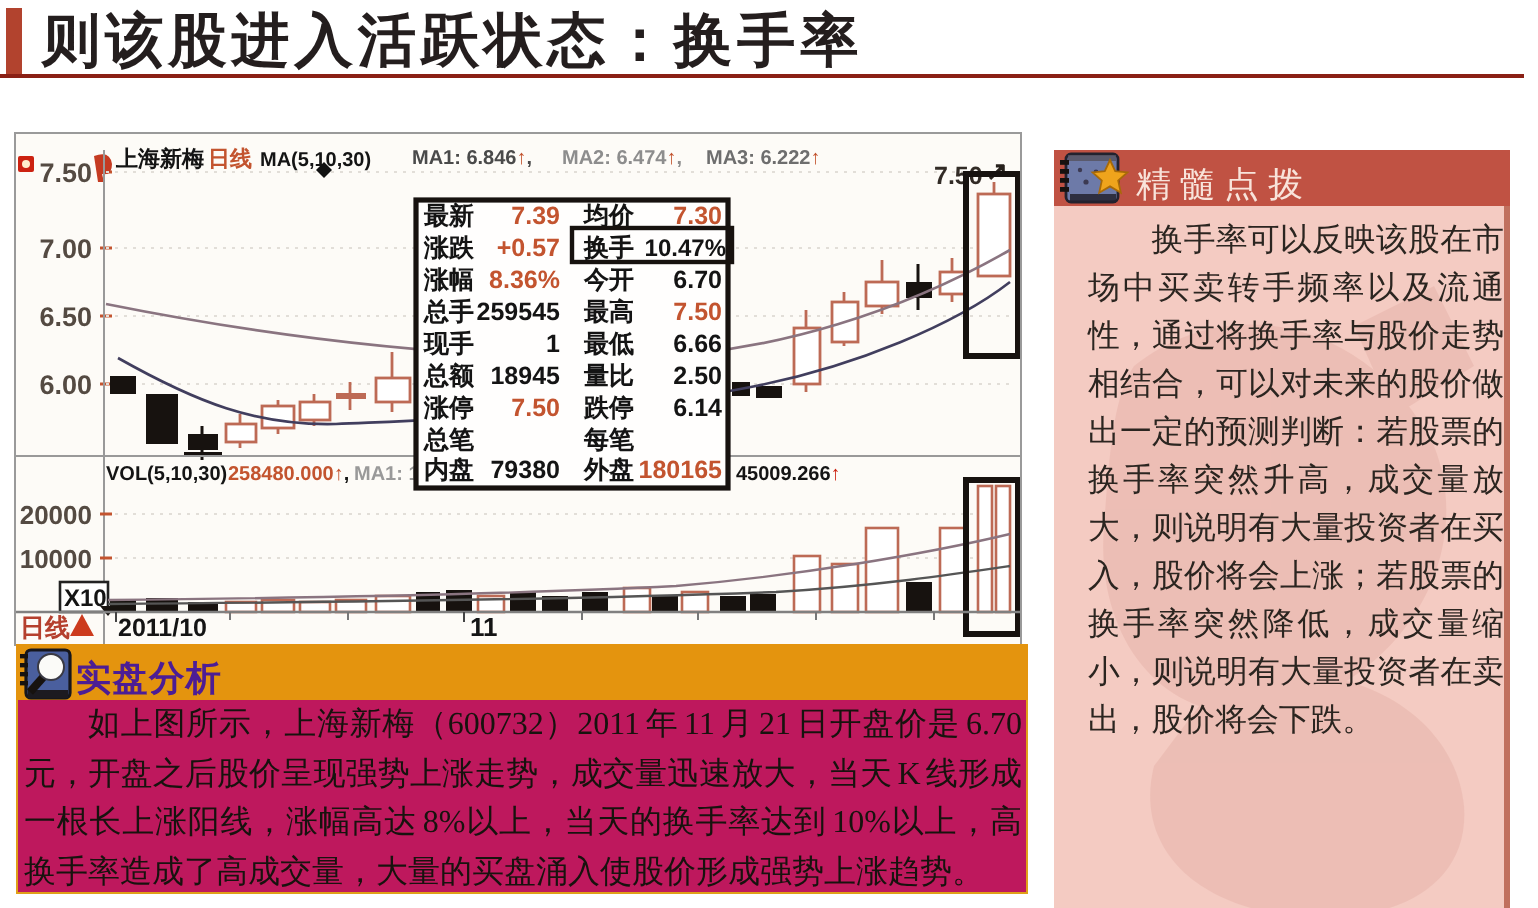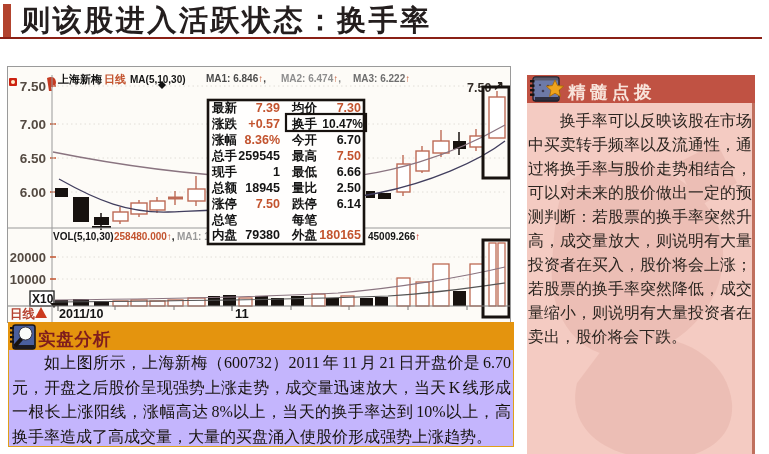--- a/index.html
+++ b/index.html
@@ -249,24 +249,24 @@
     <g fill="#17120f">
       <rect x="0" y="3" width="4" height="2.2"></rect>
         <rect x="0" y="7.5" width="4" height="2.2"></rect>
         <rect x="0" y="12" width="4" height="2.2"></rect>
         <rect x="0" y="16.5" width="4" height="2.2"></rect>
     </g>
     <path d="M13 13 L5 22" stroke="#17120f" stroke-width="4"></path>
     <circle cx="15.5" cy="9.5" r="6.5" fill="#fbfbf8" stroke="#3a3a44" stroke-width="1"></circle>
   </svg>
 
-  <div class="abs serif" style="left:30px;top:5px;font-size:17.5px;font-weight:bold;color:#7f1d1d;letter-spacing:0.8px;">实盘分析</div>
+  <div class="abs serif" style="left:30px;top:5px;font-size:17.5px;font-weight:bold;color:#4c1d95;letter-spacing:0.8px;">实盘分析</div>
 </div>
 
-<div class="abs serif" style="left:8px;top:350px;width:504px;height:96px;background:#c4b5fd;border-left:1px solid #e0a018;border-right:1px solid #e0a018;border-bottom:1px solid #e0a018;">
+<div class="abs serif" style="left:8px;top:350px;width:504px;height:96px;background:#be185d;border-left:1px solid #e0a018;border-right:1px solid #e0a018;border-bottom:1px solid #e0a018;">
 
   <div style="margin:1px 2px 0 3px;font-size:16px;line-height:24.5px;color:#17130e;text-align:justify;text-indent:2em;word-spacing:-1.5px;">如上图所示，上海新梅（600732）2011 年 11 月 21 日开盘价是 6.70 元，开盘之后股价呈现强势上涨走势，成交量迅速放大，当天 K 线形成一根长上涨阳线，涨幅高达 8%以上，当天的换手率达到 10%以上，高换手率造成了高成交量，大量的买盘涌入使股价形成强势上涨趋势。</div>
 </div>
 
 <div class="abs" style="left:527px;top:75px;width:228px;height:379px;">
 
   <div class="abs" style="left:0;top:0;width:228px;height:28px;background:#c05243;">
 
     <svg class="abs" style="left:2px;top:1px;" width="38" height="27" viewBox="0 0 38 27">
       <rect x="4" y="1" width="26" height="24" rx="2.5" fill="#6d7aa8" stroke="#23222e" stroke-width="1.4"></rect>
@@ -277,30 +277,30 @@
           <rect x="1" y="8.5" width="4.5" height="2.4"></rect>
           <rect x="1" y="13" width="4.5" height="2.4"></rect>
           <rect x="1" y="17.5" width="4.5" height="2.4"></rect>
       </g>
       <circle cx="14" cy="15" r="1.3" fill="#3c3a52"></circle>
         <circle cx="19" cy="10" r="1.2" fill="#3c3a52"></circle>
         <circle cx="11" cy="9" r="1.1" fill="#3c3a52"></circle>
       <path d="M26 4 l2.6 5.6 6.1 .6 -4.6 4.1 1.3 6.1 -5.4 -3.2 -5.4 3.2 1.3 -6.1 -4.6 -4.1 6.1 -.6 z" fill="#efa41c" stroke="#a86a08" stroke-width=".9"></path>
     </svg>
 
-    <div class="abs serif" style="left:41px;top:5px;font-size:17.5px;font-weight:bold;color:#f8e3da;letter-spacing:4.5px;">精髓点拨</div>
+    <div class="abs serif" style="left:41px;top:5px;font-size:17.5px;font-weight:normal;color:#f8e3da;letter-spacing:4.5px;">精髓点拨</div>
   </div>
 
   <div class="abs" style="left:0;top:28px;width:225px;height:351px;background:#f4cbc2;border-right:3px solid #c0705e;overflow:hidden;">
 
     <svg class="abs" style="left:0;top:0;" width="225" height="351" viewBox="0 0 225 351">
       <g fill="#e4b0a6" opacity="0.45">
         <path d="M40 80 C90 40 160 60 190 120 C210 170 180 230 120 250 C60 268 20 220 25 160 C28 120 30 95 40 80 z"></path>
         <path d="M80 240 C140 220 200 250 205 300 C208 340 170 360 120 355 C70 350 40 320 50 280 z"></path>
         <path d="M150 60 l40 -20 l20 40 l-40 25 z"></path>
       </g>
     </svg>
 
-    <div class="abs serif" style="left:0;top:0;width:225px;padding:6px 0 0 1px;box-sizing:border-box;font-size:15.9px;line-height:24px;color:#2b2520;text-align:justify;word-spacing:-1.2px;">
+    <div class="abs serif" style="left:0;top:0;width:225px;padding:6px 0 0 17px;box-sizing:border-box;font-size:15.9px;line-height:24px;color:#2b2520;text-align:justify;word-spacing:-1.2px;">
       <div style="text-indent:2em;">换手率可以反映该股在市场中买卖转手频率以及流通性，通过将换手率与股价走势相结合，可以对未来的股价做出一定的预测判断：若股票的换手率突然升高，成交量放大，则说明有大量投资者在买入，股价将会上涨；若股票的换手率突然降低，成交量缩小，则说明有大量投资者在卖出，股价将会下跌。</div>
     </div>
   </div>
 </div>
 
 </body></html>

